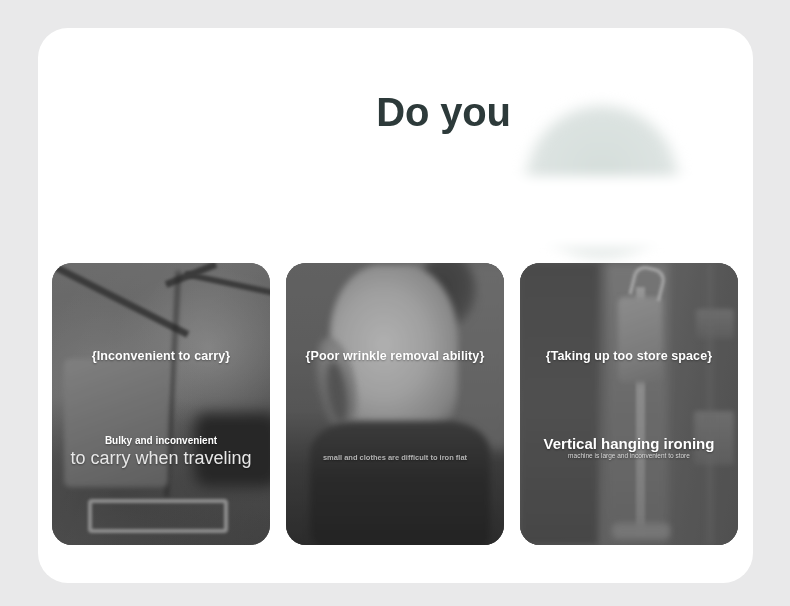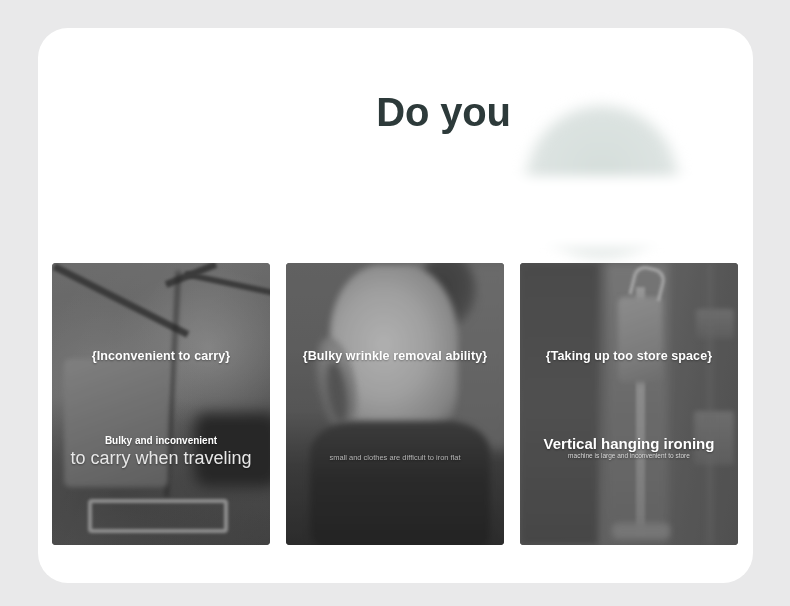--- a/index.html
+++ b/index.html
@@ -92,21 +92,21 @@
     width: 686px;
     height: 282px;
     display: flex;
     justify-content: space-between;
   }
 
   .card {
     position: relative;
     width: 218px;
     height: 282px;
-    border-radius: 4px;
+    border-radius: 20px;
     overflow: hidden;
     background: #6b6b6b;
   }
 
   .card-photo {
     position: absolute;
     inset: 0;
   }
 
   .card-tint {
@@ -149,21 +149,21 @@
     right: 0;
     top: 188px;
     text-shadow: 0 1px 2px rgba(0,0,0,0.4);
   }
 
   
   .c1 .card-sub1 { font-size: 10px; top: 160px; }
   .c1 .card-sub2 { font-size: 18px; font-weight: 400; color: #e8e8e8; top: 185px; }
 
   .c2 .card-sub1 { font-size: 9px; top: 161px; color: #dcdcdc; font-weight: 700; }
-  .c2 .card-sub2 { font-size: 7.5px; top: 190px; color: #b4b4b4; font-weight: 400; }
+  .c2 .card-sub2 { font-size: 7.5px; top: 190px; color: #b4b4b4; font-weight: 700; }
 
   .c3 .card-sub1 { font-size: 15px; top: 160px; }
   .c3 .card-sub2 { font-size: 6.5px; top: 189px; color: #d8d8d8; font-weight: 400; }
 
   
 
   
   .photo-suitcase {
     background:
       linear-gradient(118deg, rgba(255,255,255,0.00) 0%, rgba(255,255,255,0.05) 48%, rgba(0,0,0,0.10) 100%),
@@ -370,21 +370,21 @@
           <div class="woman-bg-right"></div>
           <div class="woman-head"></div>
           <div class="woman-hair"></div>
           <div class="woman-shirt"></div>
           <div class="woman-arm"></div>
           <div class="woman-arm-gap"></div>
           <div class="woman-skirt"></div>
         </div>
         <div class="card-tint"></div>
         <div class="card-text">
-          <div class="card-title">{Bulky wrinkle removal ability}</div>
+          <div class="card-title">{Poor wrinkle removal ability}</div>
           <div class="card-sub2">small and clothes are difficult to iron flat</div>
         </div>
       </div>
 
       <div class="card c3">
         <div class="card-photo photo-steamer">
           <div class="steamer-wall-left"></div>
           <div class="steamer-door"></div>
           <div class="steamer-pole"></div>
           <div class="steamer-body"></div>

